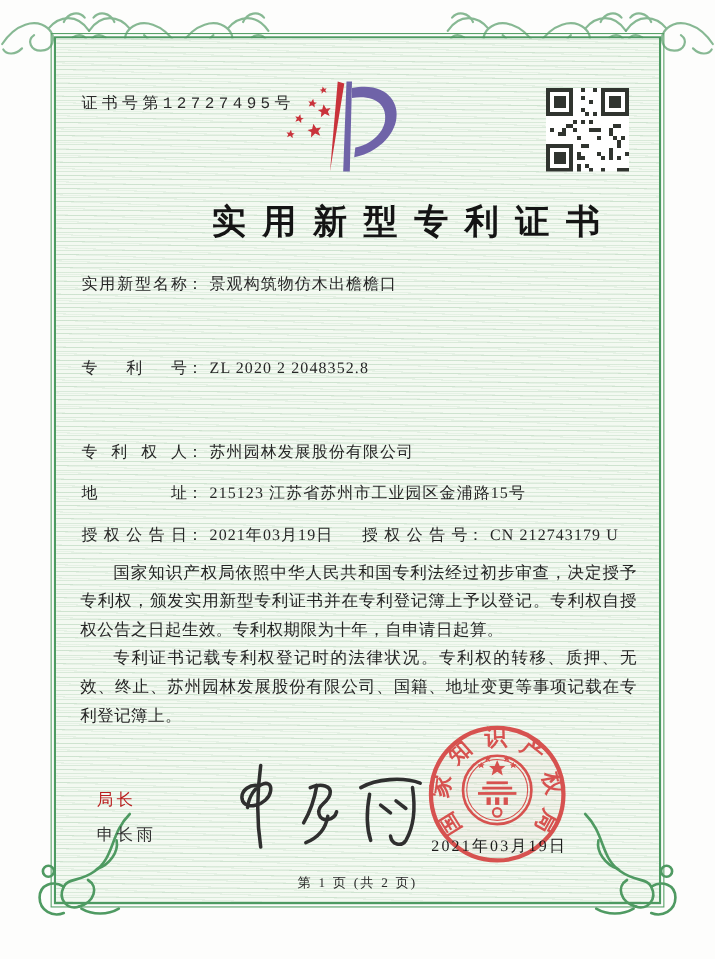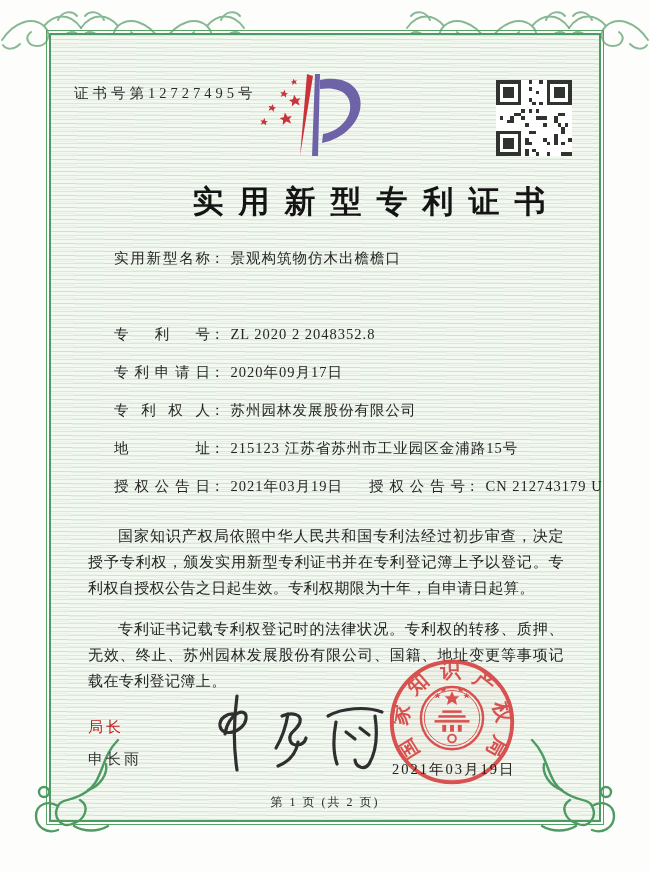--- a/index.html
+++ b/index.html
@@ -22,43 +22,43 @@
       repeating-linear-gradient(0deg, rgba(110,170,120,.20) 0 1px, transparent 1px 4px),
       repeating-linear-gradient(2deg, rgba(110,170,120,.10) 0 1px, transparent 1px 6px);
   }
   .top-ornament{ position:absolute; left:0; top:4px; width:650px; height:52px; }
   .corner-flourish{ position:absolute; width:95px; height:110px; top:736px; }
   .corner-flourish.left{ left:28px; }
   .corner-flourish.right{ right:28px; transform:scaleX(-1); }
 
   
   .cert-no{
-    position:absolute; left:74px; top:84px; font-size:14.5px; letter-spacing:4px; color:#2a2a2a;
+    position:absolute; left:74px; top:84px; font-size:14.5px; letter-spacing:4px; color:#2a2a2a;font-family:Liberation Mono, monospace;
   }
   .logo{ position:absolute; left:250px; top:70px; width:124px; height:94px; }
   .qr{ position:absolute; left:496px; top:80px; width:76px; height:76px; }
   .title{
     position:absolute; left:0; top:181px; width:100%; text-align:center;
     font-size:31px; font-weight:700; letter-spacing:15px; text-indent:15px; color:#141414;padding-left:44px;
   }
 
   
-  .field-row{ position:absolute; left:74px; font-size:14.5px; color:#262626; white-space:nowrap;margin-left:40px; }
+  .field-row{ position:absolute; left:74px; font-size:14.5px; color:#262626; white-space:nowrap; }
   .flabel{
     display:inline-block; width:96px; vertical-align:bottom;
     text-align:justify; text-align-last:justify; text-justify:inter-character;
   }
   .colon{ margin-right:6px; }
   .fvalue{ letter-spacing:1px; }
   .grant-pair2{ margin-left:26px; }
 
   
   .paras{ position:absolute; left:73px; top:508px; width:506px; }
   .paras p{
-    margin:15px; text-indent:2em; font-size:15px; line-height:26px;
+    margin:0; text-indent:2em; font-size:15px; line-height:26px;
     letter-spacing:.4px; color:#242424; text-align:justify;
   }
 
   
   .director-title{ position:absolute; left:88px; top:718px; font-size:15px; letter-spacing:3px;
     font-family:"Liberation Sans","DejaVu Sans",sans-serif; color:#b91c1c; }
   .director-name{ position:absolute; left:88px; top:750px; font-size:15px; letter-spacing:3px;
     font-family:"Liberation Sans","DejaVu Sans",sans-serif; color:#333; }
   .signature{ position:absolute; left:170px; top:686px; width:230px; height:95px; }
   .seal{ position:absolute; left:384px; top:654px; width:136px; height:136px; opacity:.9; }
@@ -211,23 +211,20 @@
   </svg>
 
   <div class="title">实用新型专利证书</div>
 
   <div class="field-row" style="top:249px">
     <span class="flabel">实用新型名称</span><span class="colon">：</span><span class="fvalue">景观构筑物仿木出檐檐口</span>
   </div>
   <div class="field-row" style="top:325px">
     <span class="flabel">专利号</span><span class="colon">：</span><span class="fvalue">ZL 2020 2 2048352.8</span>
   </div>
-  <div class="field-row" style="top:363px">
-    <span class="flabel">专利申请日</span><span class="colon">：</span><span class="fvalue">2020年09月17日</span>
-  </div>
   <div class="field-row" style="top:401px">
     <span class="flabel">专利权人</span><span class="colon">：</span><span class="fvalue">苏州园林发展股份有限公司</span>
   </div>
   <div class="field-row" style="top:439px">
     <span class="flabel">地址</span><span class="colon">：</span><span class="fvalue">215123 江苏省苏州市工业园区金浦路15号</span>
   </div>
   <div class="field-row" style="top:477px">
     <span class="flabel">授权公告日</span><span class="colon">：</span><span class="fvalue">2021年03月19日</span><span class="flabel grant-pair2">授权公告号</span><span class="colon">：</span><span class="fvalue">CN 212743179 U</span>
   </div>
 

